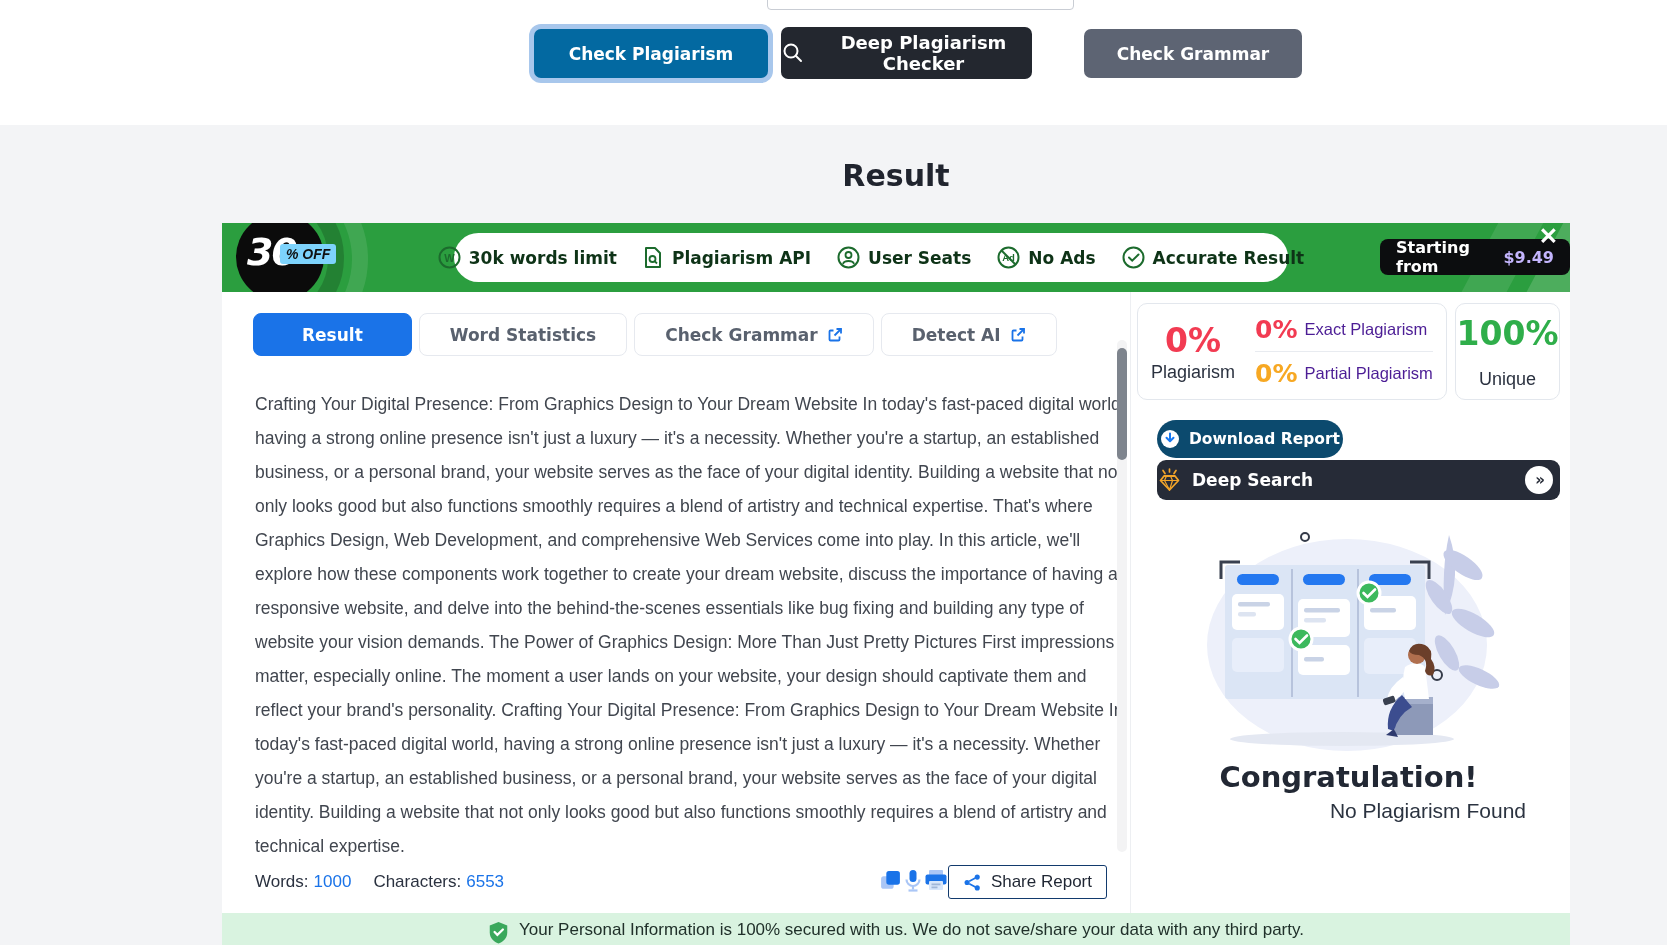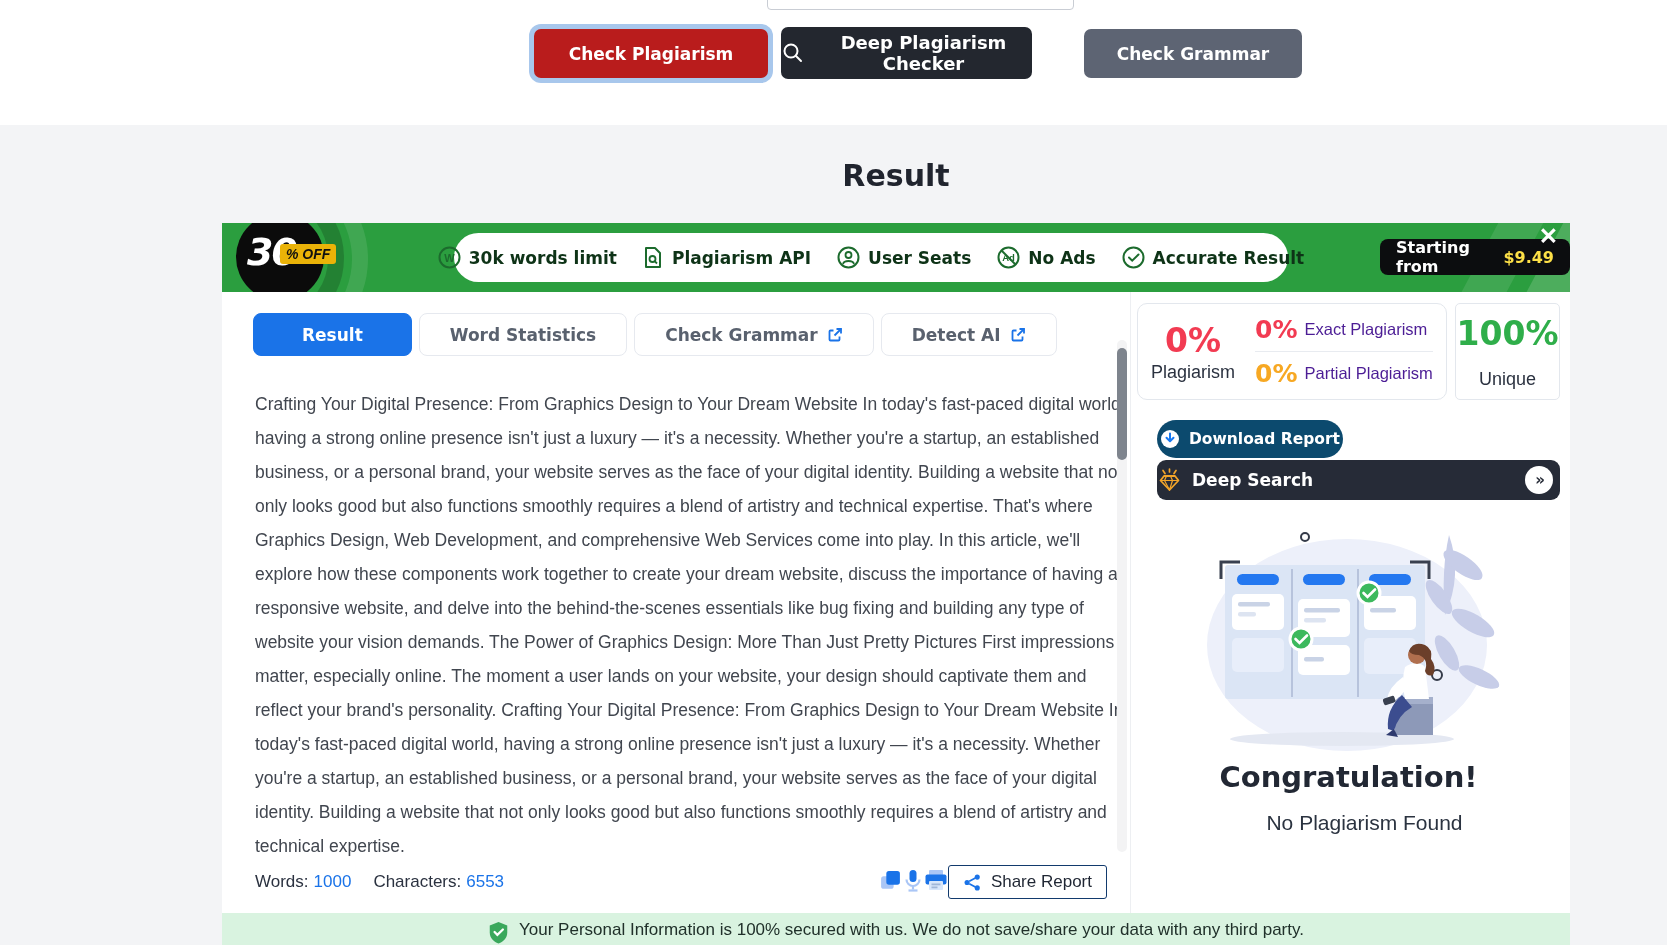--- a/index.html
+++ b/index.html
@@ -6,21 +6,21 @@
   html,body { width:1667px; height:945px; overflow:hidden; }
   body { font-family:"Liberation Sans", sans-serif; background:#fff; }
   #app { position:relative; width:1667px; height:945px; background:#fff; overflow:hidden; }
 
   
   .input-fragment { position:absolute; left:767px; top:-32px; width:307px; height:42px;
     background:#fff; border:1px solid #c9cdd4; border-radius:4px; }
   .top-btn { position:absolute; display:flex; align-items:center; justify-content:center; gap:10px;
     color:#fff; font-size:17px; font-weight:700; border:none; cursor:pointer; border-radius:7px;
     font-family:"DejaVu Sans", sans-serif; }
-  #btn-check-plagiarism { left:534px; top:29px; width:234px; height:49px; background:#b91c1c;
+  #btn-check-plagiarism { left:534px; top:29px; width:234px; height:49px; background:#0369a1;
     box-shadow:0 0 0 5px #a8c7ec; }
   #btn-deep-check { left:781px; top:27px; width:251px; height:52px; background:#23272f; font-size:18px; }
   #btn-check-grammar { left:1084px; top:29px; width:218px; height:49px; background:#5d6473; }
 
   
   .gray-section { position:absolute; left:0; top:125px; width:1667px; height:820px; background:#f3f4f6; }
   .result-heading { position:absolute; left:222px; top:158px; width:1348px; text-align:center;
     font-size:30px; font-weight:700; color:#20242e; font-family:"DejaVu Sans", sans-serif; }
 
   
@@ -28,31 +28,31 @@
   .banner .ring1 { position:absolute; left:-28px; top:-40px; width:150px; height:150px; border-radius:50%;
     border:16px solid rgba(0,0,0,0.18); }
   .banner .ring2 { position:absolute; left:-50px; top:-62px; width:196px; height:196px; border-radius:50%;
     border:16px solid rgba(255,255,255,0.10); }
   .banner .stripe { position:absolute; top:-10px; height:100px; background:rgba(255,255,255,0.10); transform:skewX(-28deg); }
   .banner .s1 { left:1255px; width:45px; }
   .banner .s2 { left:1320px; width:75px; background:rgba(255,255,255,0.16); }
   .badge { position:absolute; left:14px; top:-10px; width:88px; height:88px; background:#0b0b0b; border-radius:50%; }
   .badge .num { position:absolute; left:11px; top:17px; color:#fff; font-size:38px; font-weight:800;
     font-style:italic; letter-spacing:-2px; font-family:"DejaVu Sans", sans-serif; }
-  .badge .off { position:absolute; left:44px; top:31px; background:#eab308; color:#101010; font-size:14px;
+  .badge .off { position:absolute; left:44px; top:31px; background:#7dd3fc; color:#101010; font-size:14px;
     font-weight:800; padding:2px 6px; border-radius:3px; font-style:italic; white-space:nowrap; }
   .feature-pill { position:absolute; left:232px; top:10px; width:834px; height:49px; background:#fff;
     border-radius:26px; display:flex; align-items:center; justify-content:center; gap:26px; }
   .feature { display:flex; align-items:center; gap:8px; font-size:17px; font-weight:700; color:#0e3317;
     font-family:"DejaVu Sans", sans-serif; white-space:nowrap; }
   .feature svg { display:block; }
   .price-pill { position:absolute; left:1158px; top:16px; height:36px; padding:0 16px; background:#0c0d0f;
     border-radius:8px; color:#fff; font-size:16px; font-weight:700; display:flex; align-items:center;
     font-family:"DejaVu Sans", sans-serif; cursor:pointer; }
-  .price-pill .price { color:#fde047; }
+  .price-pill .price { color:#c4b5fd; }
   .banner-close { position:absolute; right:12px; top:2px; color:#fff; font-size:23px; font-weight:700;
     cursor:pointer; line-height:1; }
 
   
   .content-card { position:absolute; left:222px; top:292px; width:1348px; height:653px; background:#fff; }
   .divider-v { position:absolute; left:908px; top:0; width:1px; height:653px; background:#edeff2; }
 
   .tabs { position:absolute; left:31px; top:21px; display:flex; gap:7px; }
   .tab { height:43px; padding:0 30px; display:flex; align-items:center; gap:9px; border-radius:8px;
     background:#fff; border:1px solid #e6e9ef; color:#59616e; font-size:17px; font-weight:600;
@@ -86,38 +86,38 @@
     justify-content:center; gap:20px; background:#fff; }
   .main-stat { text-align:center; }
   .main-stat .pct { font-size:33px; font-weight:700; color:#f23b52; font-family:"DejaVu Sans", sans-serif; }
   .main-stat .lbl { font-size:18px; color:#2b3240; margin-top:2px; }
   .sub-stats { width:178px; }
   .sub-row { display:flex; align-items:center; gap:7px; }
   .sub-row .pct { font-size:25px; font-weight:700; font-family:"DejaVu Sans", sans-serif; }
   .sub-row .red { color:#f23b52; } .sub-row .orange { color:#f7a823; }
   .sub-row .lbl { font-size:16.5px; color:#4c1d95; white-space:nowrap; }
   .sub-divider { height:1px; background:#e8ebf0; margin:7px 0; }
-  .unique-card { width:105px; border:1px solid #e3e7ed; border-radius:5px; display:flex; flex-direction:column;
+  .unique-card { width:105px; border:1px solid #e3e7ed; border-radius:10px; display:flex; flex-direction:column;
     align-items:center; justify-content:center; background:#fff; }
   .unique-card .pct { font-size:33px; font-weight:700; color:#2fae4a; font-family:"DejaVu Sans", sans-serif; }
   .unique-card .lbl { font-size:18px; color:#2b3240; margin-top:16px; }
 
   .download-btn { position:absolute; left:935px; top:128px; width:186px; height:38px; background:#0c4a6e;
     border:none; border-radius:20px; color:#fff; font-size:15.5px; font-weight:600; display:flex;
     align-items:center; justify-content:center; gap:9px; cursor:pointer; font-family:"DejaVu Sans", sans-serif; }
   .deep-search { position:absolute; left:935px; top:168px; width:403px; height:40px; background:#262b37;
     border:none; border-radius:9px; color:#fff; font-size:17px; font-weight:700; display:flex;
     align-items:center; justify-content:flex-start; gap:10px; cursor:pointer; font-family:"DejaVu Sans", sans-serif; }
   .go-circle { position:absolute; right:7px; top:6px; width:28px; height:28px; background:#fff; border-radius:50%;
     display:flex; align-items:center; justify-content:center; color:#262b37; font-size:15px; font-weight:700;
     letter-spacing:-2px; }
   .illustration { position:absolute; left:975px; top:225px; }
   .congrats { position:absolute; left:915px; top:468px; width:423px; text-align:center; font-size:29px;
     font-weight:700; color:#222834; font-family:"DejaVu Sans", sans-serif; }
-  .no-plag { position:absolute; left:931px; top:507px; width:423px; text-align:center; font-size:21px; color:#2b3340;margin-top:12px; }
+  .no-plag { position:absolute; left:881px; top:507px; width:423px; text-align:right; font-size:21px; color:#2b3340; }
 </style>
 </head>
 <body>
 
 <div id="app">
 
   <div class="input-fragment"></div>
 
   <button class="top-btn" id="btn-check-plagiarism">
     <span>Check Plagiarism</span>

